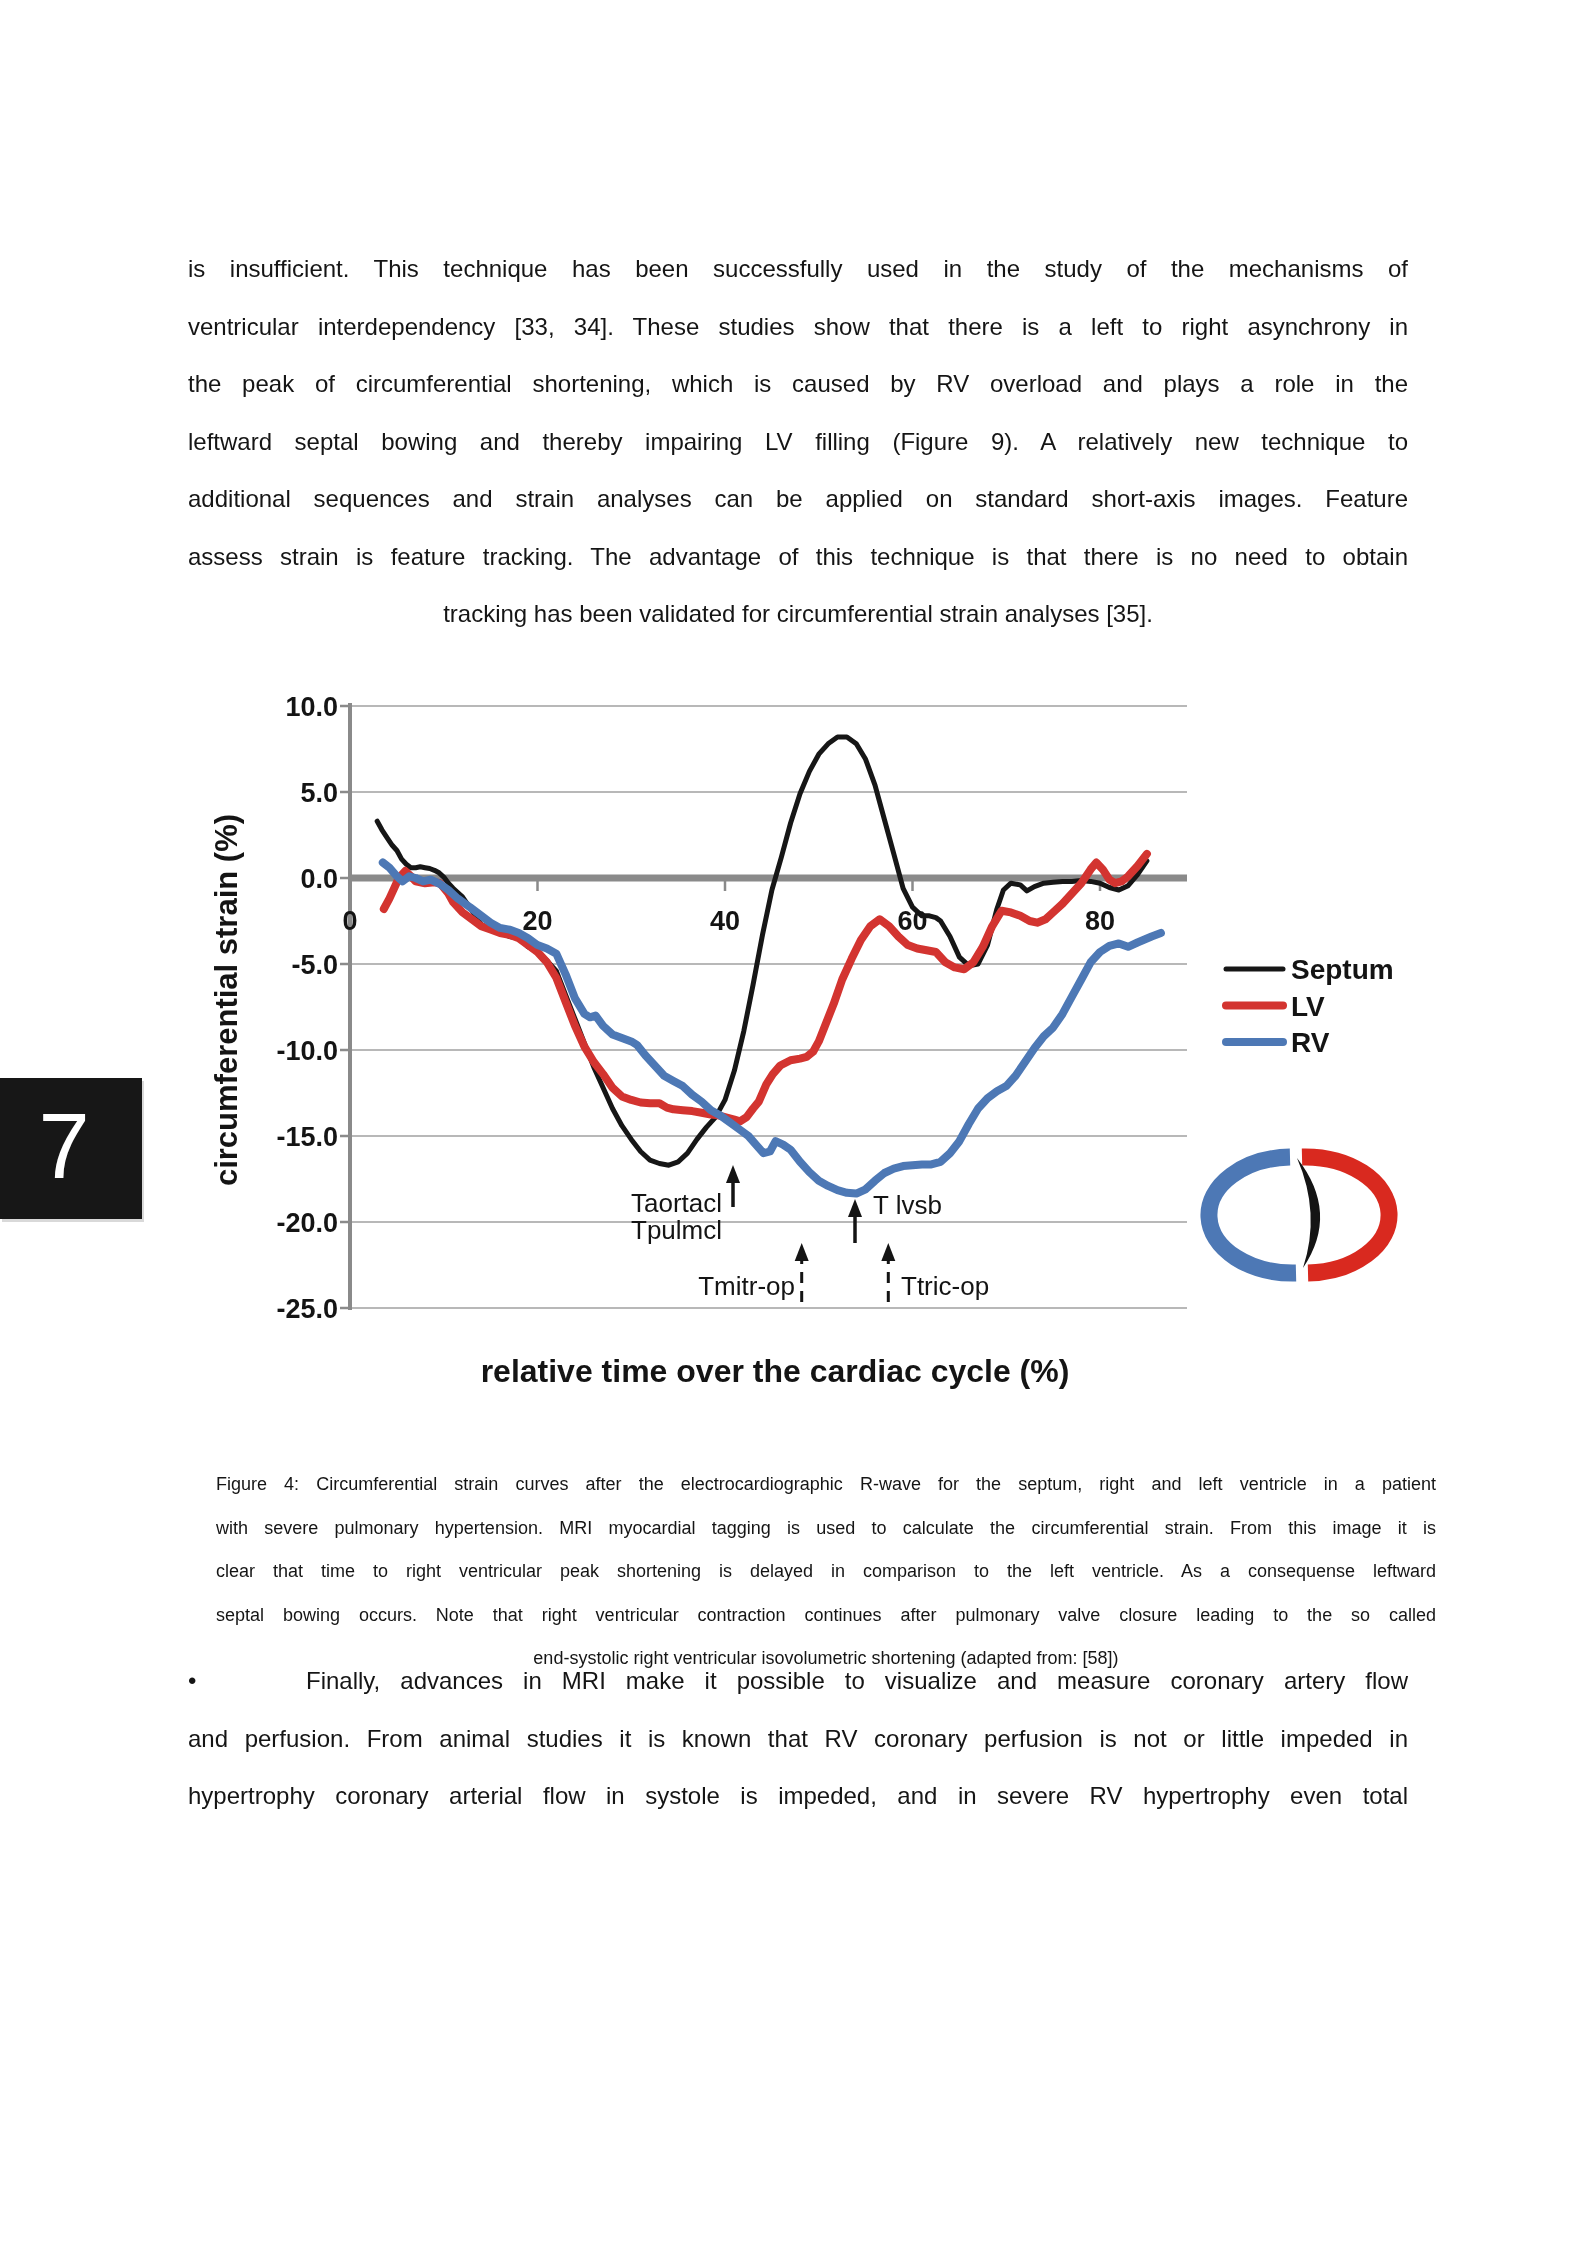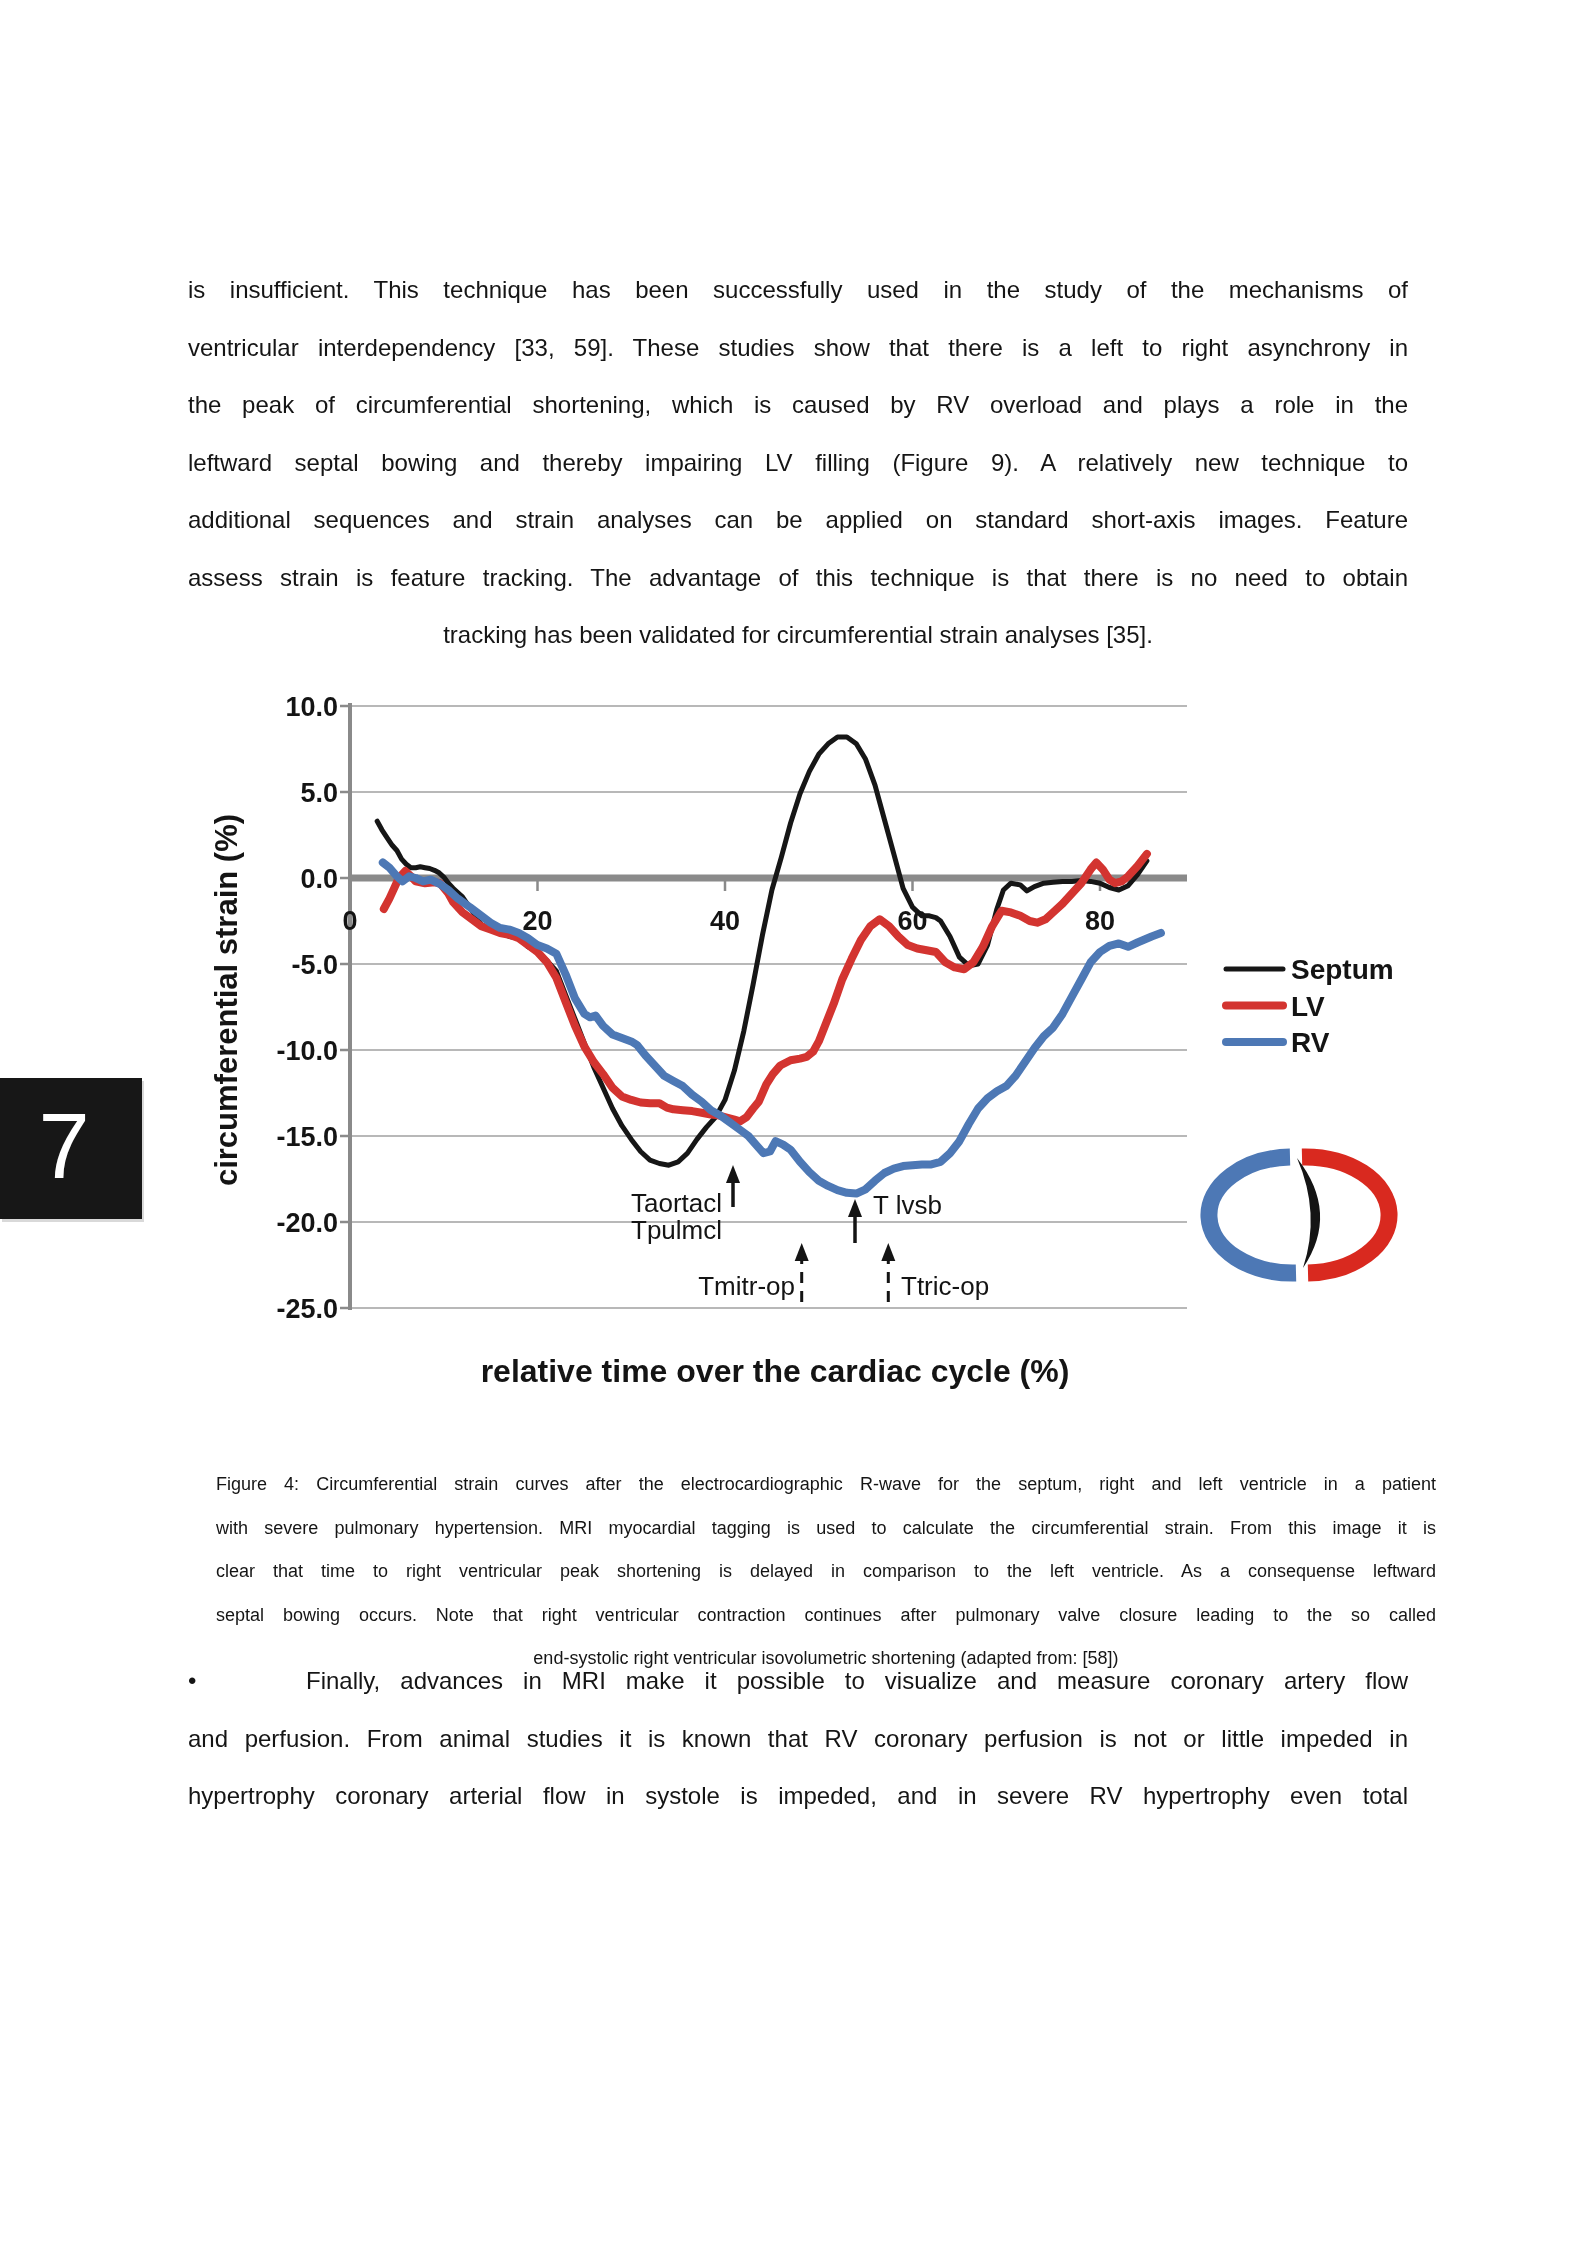--- a/index.html
+++ b/index.html
@@ -1,38 +1,38 @@
 <!DOCTYPE html>
 <html><head>
 <meta charset="utf-8">
 <style>
   html,body{margin:0;padding:0;background:#888;}
   .page{position:relative;width:1594px;height:2250px;background:#ffffff;overflow:hidden;
         font-family:"Liberation Sans",sans-serif;color:#151515;margin:0 auto;}
   .para{position:absolute;left:188px;width:1220px;}
   .line{white-space:nowrap;text-align:justify;text-align-last:justify;}
   .line.last{text-align:center;text-align-last:auto;}
-  .p1{top:261px;font-size:24px;line-height:57.5px;}
+  .p1{top:240px;font-size:24px;line-height:57.5px;}
   .caption{top:1463px;font-size:18px;line-height:43.5px;margin-left:28px;}
   .p2{top:1652px;font-size:24px;line-height:57.5px;}
   .bullet-line{position:relative;padding-left:118px;}
   .bullet{position:absolute;left:0;top:0;}
   .chapter-tab{position:absolute;left:0;top:1078px;width:142px;height:141px;background:#171717;
         box-shadow:2px 3px 0 #d9d9d9;display:flex;align-items:center;justify-content:center;}
   .chapter-tab span{color:#ffffff;font-size:92px;line-height:1;padding-right:14px;padding-bottom:6px;}
   #figure-svg{position:absolute;left:0;top:0;width:1594px;height:2250px;}
 </style>
 </head>
 <body>
 
 <div class="page">
 
   <div class="para p1">
     <div class="line">is insufficient. This technique has been successfully used in the study of the mechanisms of</div>
-    <div class="line">ventricular interdependency [33, 59]. These studies show that there is a left to right asynchrony in</div>
+    <div class="line">ventricular interdependency [33, 34]. These studies show that there is a left to right asynchrony in</div>
     <div class="line">the peak of circumferential shortening, which is caused by RV overload and plays a role in the</div>
     <div class="line">leftward septal bowing and thereby impairing LV filling (Figure 9). A relatively new technique to</div>
     <div class="line">additional sequences and strain analyses can be applied on standard short-axis images. Feature</div>
     <div class="line">assess strain is feature tracking. The advantage of this technique is that there is no need to obtain</div>
     <div class="line last">tracking has been validated for circumferential strain analyses [35].</div>
   </div>
 
   <div class="chapter-tab">
     <span>7</span>
   </div>

